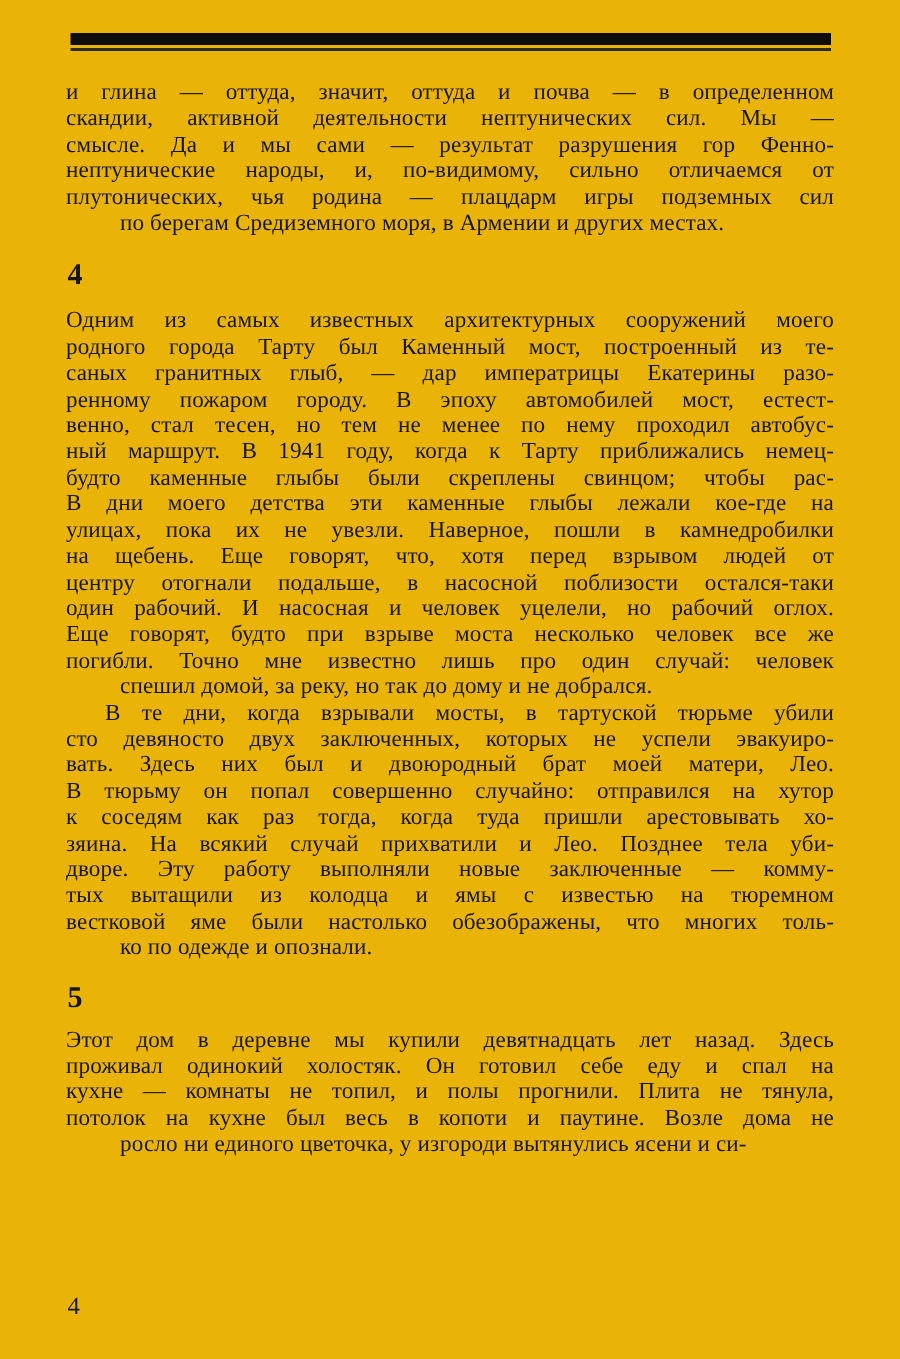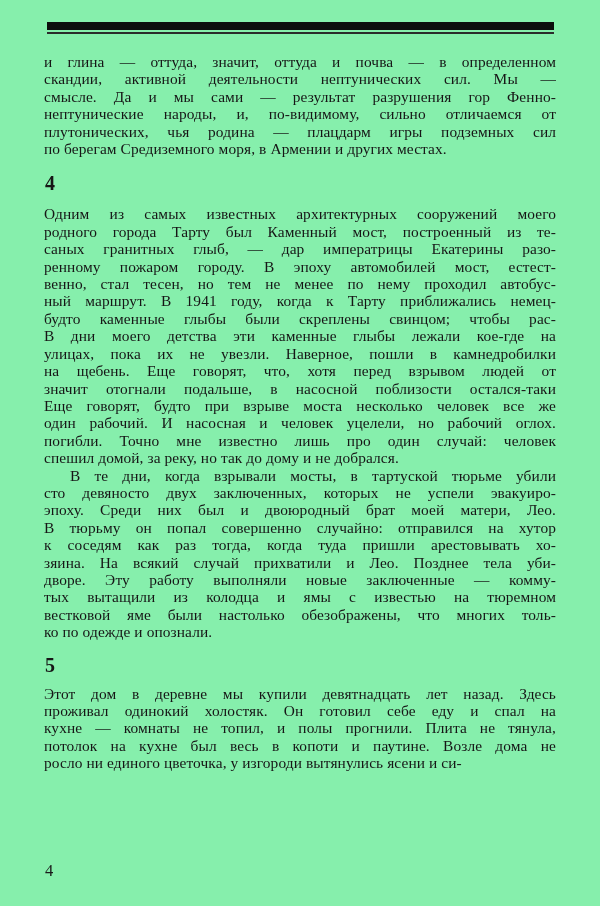--- a/index.html
+++ b/index.html
@@ -4,21 +4,21 @@
 <style>
   html, body { margin: 0; padding: 0; }
   body {
     width: 600px; height: 906px;
     background: #fdfdfc;
     font-family: "Liberation Serif", "DejaVu Serif", serif;
   }
   .page {
     position: relative;
     width: 600px; height: 906px;
-    background: #86efac;
+    background: #eab308;
     color: #161616;
     overflow: hidden;
   }
   .top-rule-wrap {
     position: absolute;
     left: 47px; top: 22px; width: 507px;
   }
   .top-rule-thick { height: 8px; background: #0d0d0d; }
   .top-rule-thin  { margin-top: 2px; height: 2px; background: #2b2b2b; }
   .text-column {
@@ -27,21 +27,21 @@
     font-size: 15.4px;
     line-height: 17.4px;
     letter-spacing: 0.1px;
   }
   .para { margin: 0; }
   .line {
     text-align: justify;
     text-align-last: justify;
     white-space: normal;
   }
-  .line.last { text-align-last: left; }
+  .line.last { text-align-last: left; margin-left: 36px; }
   .line.indent { text-indent: 26px; }
   .section-number {
     font-weight: bold;
     font-size: 20px;
     line-height: 20px;
     margin: 16px 0 12px 1px;
   }
   .section-number.first { margin-top: 16px; }
   .section-number.second { margin-top: 14px; margin-bottom: 10px; }
   .page-number {
@@ -75,30 +75,30 @@
         <div class="line">Одним из самых известных архитектурных сооружений моего</div>
         <div class="line">родного города Тарту был Каменный мост, построенный из те-</div>
         <div class="line">саных гранитных глыб, — дар императрицы Екатерины разо-</div>
         <div class="line">ренному пожаром городу. В эпоху автомобилей мост, естест-</div>
         <div class="line">венно, стал тесен, но тем не менее по нему проходил автобус-</div>
         <div class="line">ный маршрут. В 1941 году, когда к Тарту приближались немец-</div>
         <div class="line">будто каменные глыбы были скреплены свинцом; чтобы рас-</div>
         <div class="line">В дни моего детства эти каменные глыбы лежали кое-где на</div>
         <div class="line">улицах, пока их не увезли. Наверное, пошли в камнедробилки</div>
         <div class="line">на щебень. Еще говорят, что, хотя перед взрывом людей от</div>
-        <div class="line">значит отогнали подальше, в насосной поблизости остался-таки</div>
+        <div class="line">центру отогнали подальше, в насосной поблизости остался-таки</div>
+        <div class="line">один рабочий. И насосная и человек уцелели, но рабочий оглох.</div>
         <div class="line">Еще говорят, будто при взрыве моста несколько человек все же</div>
-        <div class="line">один рабочий. И насосная и человек уцелели, но рабочий оглох.</div>
         <div class="line">погибли. Точно мне известно лишь про один случай: человек</div>
         <div class="line last">спешил домой, за реку, но так до дому и не добрался.</div>
       </div>
       <div class="para">
         <div class="line indent">В те дни, когда взрывали мосты, в тартуской тюрьме убили</div>
         <div class="line">сто девяносто двух заключенных, которых не успели эвакуиро-</div>
-        <div class="line">эпоху. Среди них был и двоюродный брат моей матери, Лео.</div>
+        <div class="line">вать. Здесь них был и двоюродный брат моей матери, Лео.</div>
         <div class="line">В тюрьму он попал совершенно случайно: отправился на хутор</div>
         <div class="line">к соседям как раз тогда, когда туда пришли арестовывать хо-</div>
         <div class="line">зяина. На всякий случай прихватили и Лео. Позднее тела уби-</div>
         <div class="line">дворе. Эту работу выполняли новые заключенные — комму-</div>
         <div class="line">тых вытащили из колодца и ямы с известью на тюремном</div>
         <div class="line">вестковой яме были настолько обезображены, что многих толь-</div>
         <div class="line last">ко по одежде и опознали.</div>
       </div>
       <div class="section-number second">5</div>
       <div class="para">

